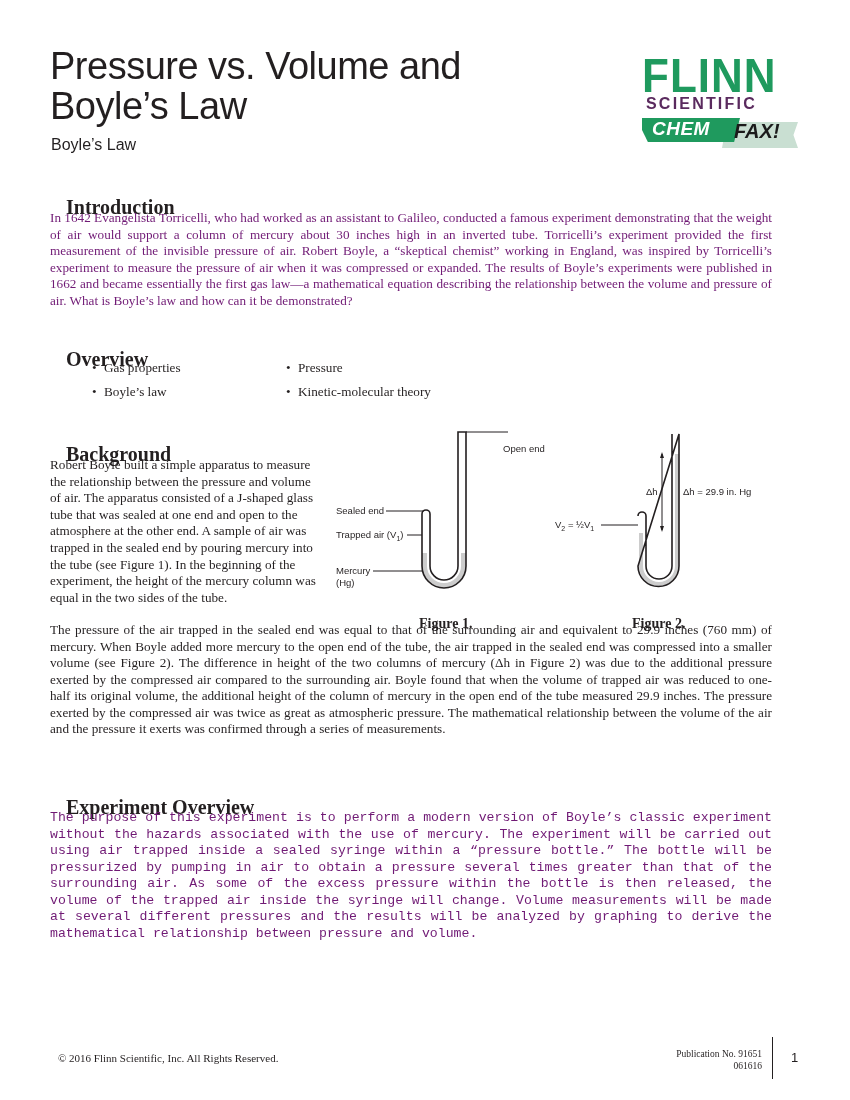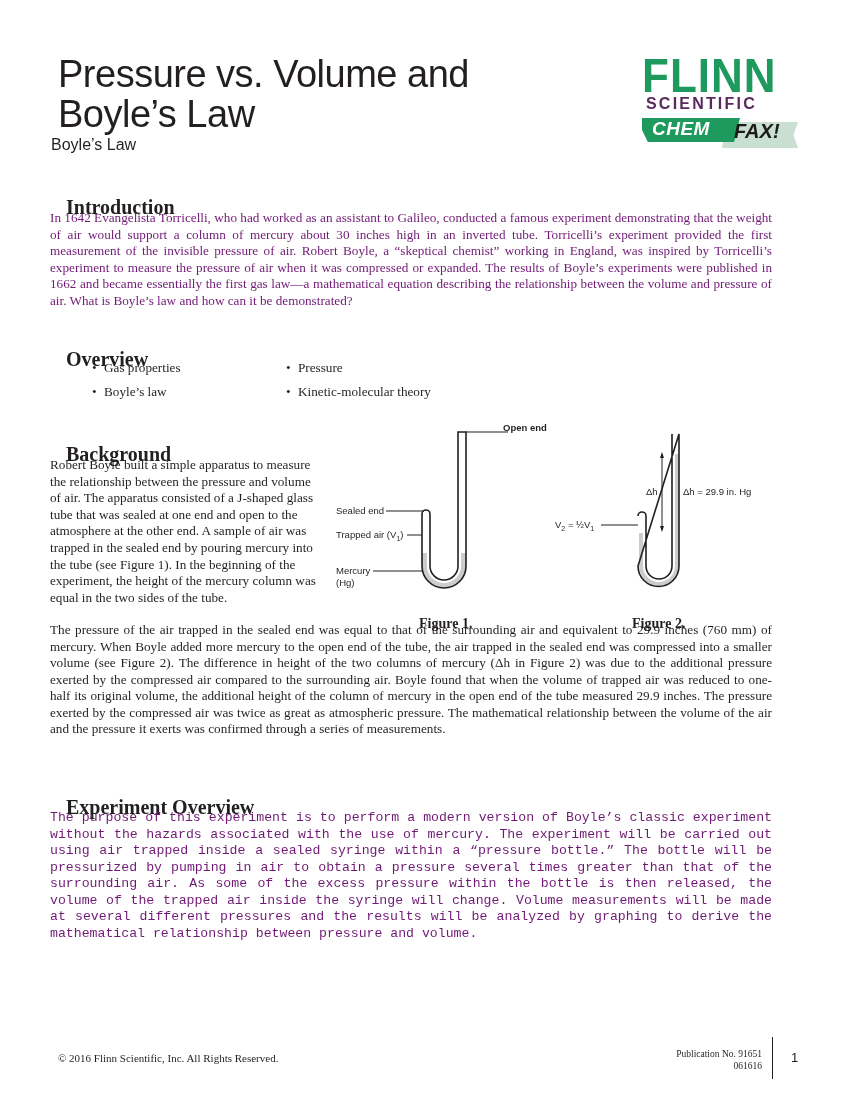--- a/index.html
+++ b/index.html
@@ -1,20 +1,20 @@
 <!DOCTYPE html>
 <html><head>
 <meta charset="utf-8">
 <style>
   html, body { margin:0; padding:0; background:#ffffff; }
   body { width:850px; height:1100px; position:relative; overflow:hidden; color:#231f20; }
   .serif { font-family: "Liberation Serif", "DejaVu Serif", serif; }
   .sans { font-family: "Liberation Sans", "DejaVu Sans", sans-serif; }
 
-  .title { position:absolute; left:50px; top:46px; font-size:38px; line-height:40px; font-weight:normal; letter-spacing:-0.5px; color:#231f20; margin:8px; }
+  .title { position:absolute; left:50px; top:46px; font-size:38px; line-height:40px; font-weight:normal; letter-spacing:-0.5px; color:#231f20; margin:0; }
   .subtitle { position:absolute; left:51px; top:136px; font-size:16px; color:#231f20; }
 
   .logo { position:absolute; left:640px; top:52px; width:165px; height:100px; }
   .logo .flinn { position:absolute; left:2px; top:-4px; font-size:44px; font-weight:bold; color:#1f9a5e; letter-spacing:1px; transform:scaleY(1.1); transform-origin:top left; }
   .logo .sci { position:absolute; left:6px; top:43px; font-size:16px; font-weight:bold; color:#5a2a5e; letter-spacing:2.2px; }
   .logo .ribbon { position:absolute; left:2px; top:66px; width:98px; height:24px; background:#1f9a5e; clip-path:polygon(0 0,100% 0,94% 100%,6% 100%,0 50%); }
   .logo .chem { position:absolute; left:12px; top:66px; font-size:19px; font-style:italic; font-weight:bold; color:#ffffff; letter-spacing:0.5px; }
   .logo .faxbg { position:absolute; left:82px; top:70px; width:76px; height:26px; background:#c9dfd2; clip-path:polygon(6% 0,100% 0,94% 50%,100% 100%,0 100%); }
   .logo .fax { position:absolute; left:94px; top:68px; font-size:20px; font-style:italic; font-weight:bold; color:#1b1b1b; }
 
@@ -80,21 +80,21 @@
 
     <path d="M97,133 L97,146 A17,17 0 0 0 131,146 L131,133 L136,133 L136,146 A22,22 0 0 1 92,146 L92,133 Z" fill="#cccccc"></path>
 
     <path d="M92,94 A4,4 0 0 1 100,94 L100,146 A14,14 0 0 0 128,146 L128,12 L136,12 L136,146 A22,22 0 0 1 92,146 Z" fill="none" stroke="#231f20" stroke-width="1.6"></path>
 
     <line x1="136" y1="12" x2="178" y2="12" stroke="#231f20" stroke-width="1"></line>
     <line x1="56" y1="91" x2="94" y2="91" stroke="#231f20" stroke-width="1"></line>
     <line x1="77" y1="115" x2="92" y2="115" stroke="#231f20" stroke-width="1"></line>
     <line x1="43" y1="151" x2="92" y2="151" stroke="#231f20" stroke-width="1"></line>
   </svg>
-  <span class="fig-label" style="left:173px; top:2px;font-weight:bold;">Open end</span>
+  <span class="fig-label" style="left:173px; top:23px;">Open end</span>
   <span class="fig-label" style="left:6px; top:85px;">Sealed end</span>
   <span class="fig-label" style="left:6px; top:109px;"><span>Trapped air (V</span><sub style="font-size:7px;">1</sub><span>)</span></span>
   <span class="fig-label" style="left:6px; top:145px;">Mercury</span>
   <span class="fig-label" style="left:6px; top:157px;">(Hg)</span>
   <span class="fig-caption serif" style="left:89px; top:174px;">Figure 1.</span>
 </div>
 
 <div class="fig sans" style="left:545px; top:420px; width:260px; height:195px;">
   <svg width="260" height="175" viewBox="0 0 260 175" style="position:absolute; left:0; top:0;">
 

